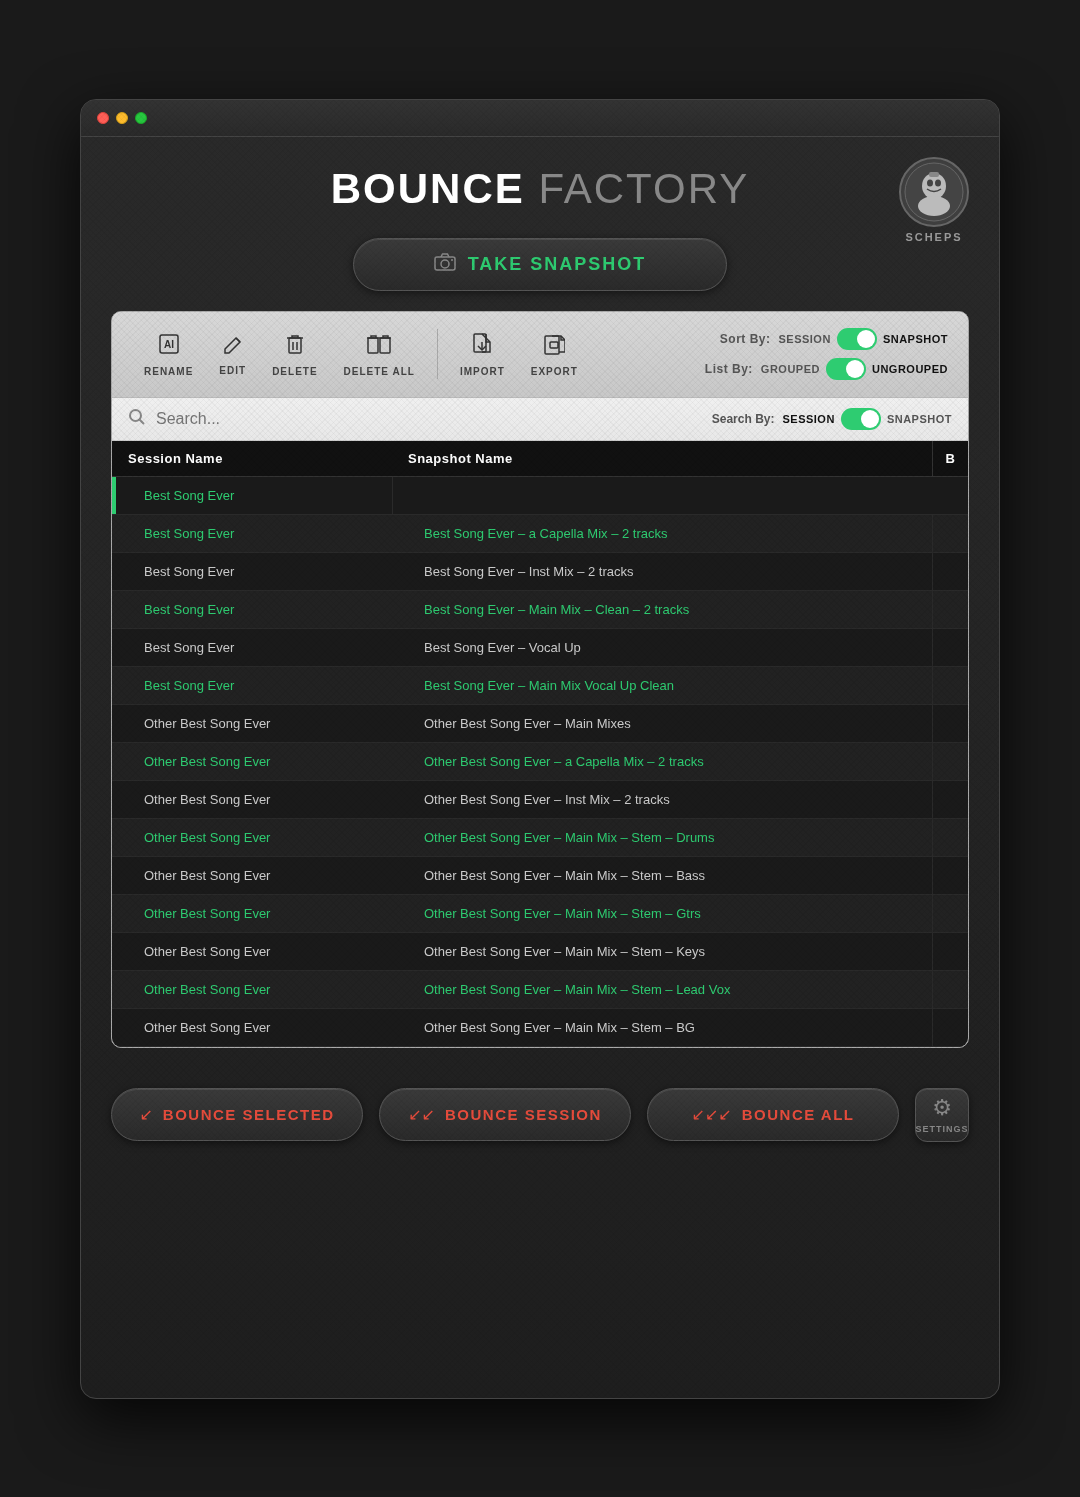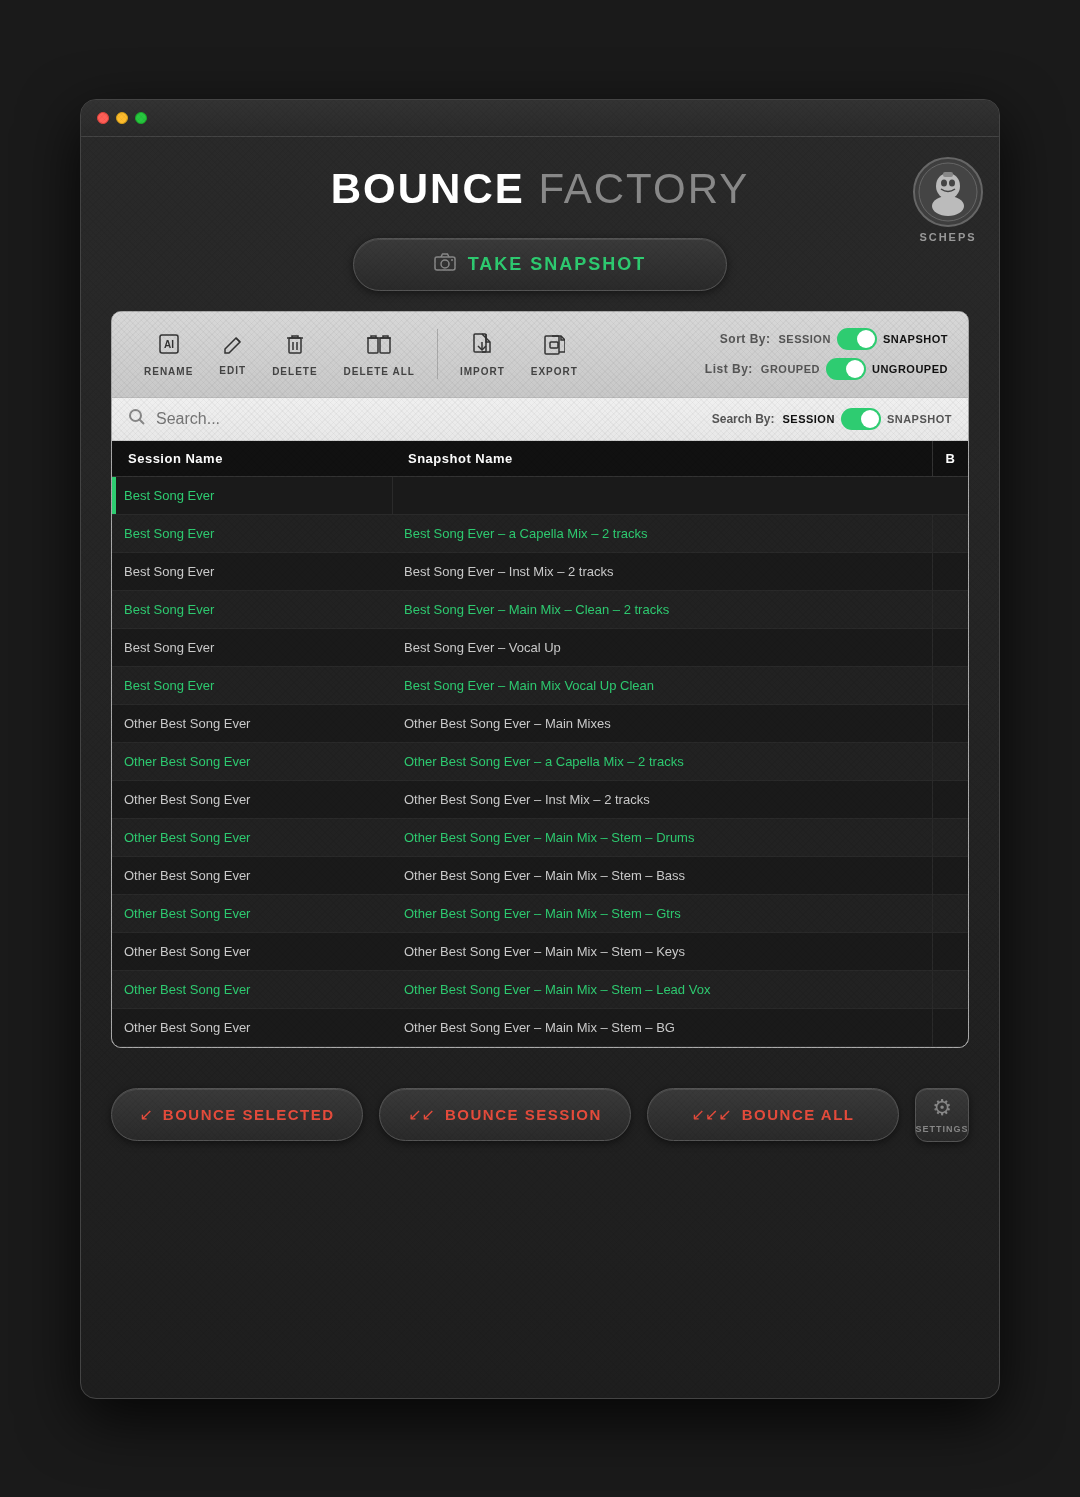--- a/index.html
+++ b/index.html
@@ -82,21 +82,21 @@
       font-weight: 900;
     }
 
     .app-title .factory-word {
       color: #888;
       font-weight: 300;
     }
 
     .logo-area {
       position: absolute;
-      right: 16px;
+      right: 30px;
       top: 20px;
       display: flex;
       flex-direction: column;
       align-items: center;
     }
 
     .logo-circle {
       width: 70px;
       height: 70px;
       background: radial-gradient(circle, #555 0%, #333 100%);
@@ -343,21 +343,21 @@
 
     .table-row.green-row .cell {
       color: #2ecc71;
     }
 
     .table-row.white-row .cell {
       color: #cccccc;
     }
 
     .cell {
-      padding: 11px 12px;
+      padding: 11px 32px;
       font-size: 13px;
     }
 
     .cell.b-col {
       border-left: 1px solid #2a2a2a;
       display: flex;
       align-items: center;
       justify-content: center;
     }
 

